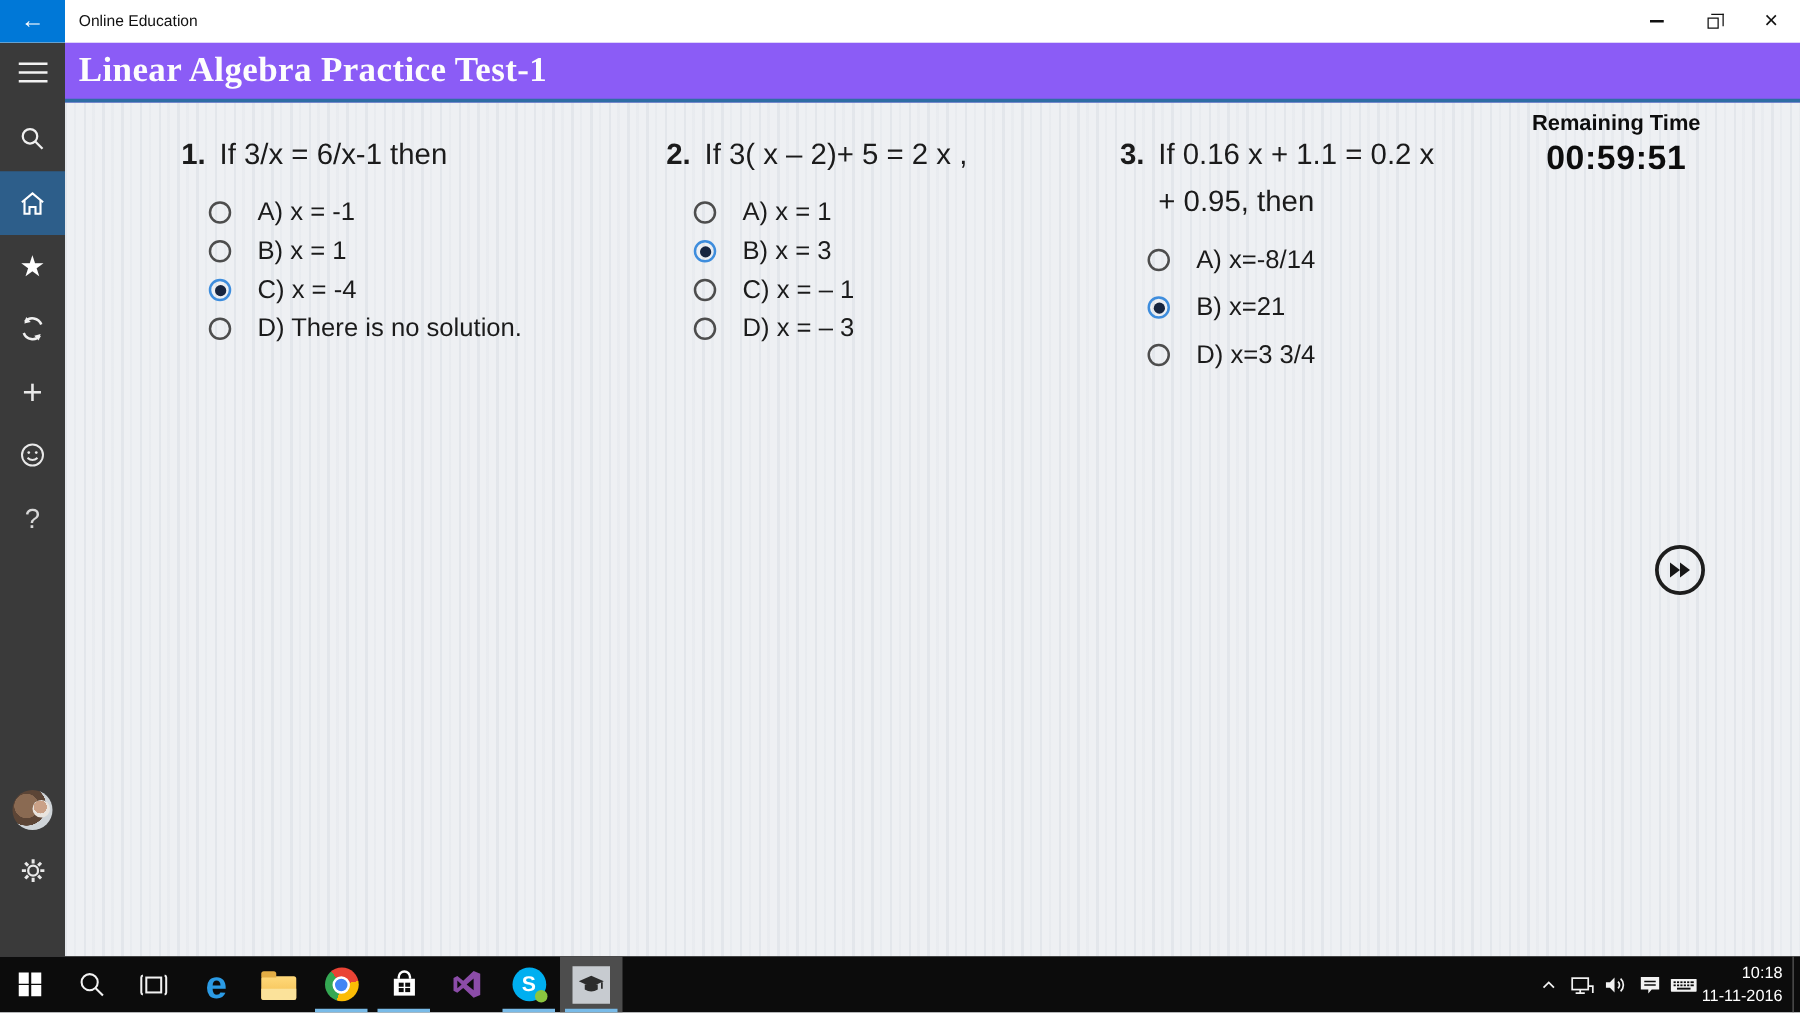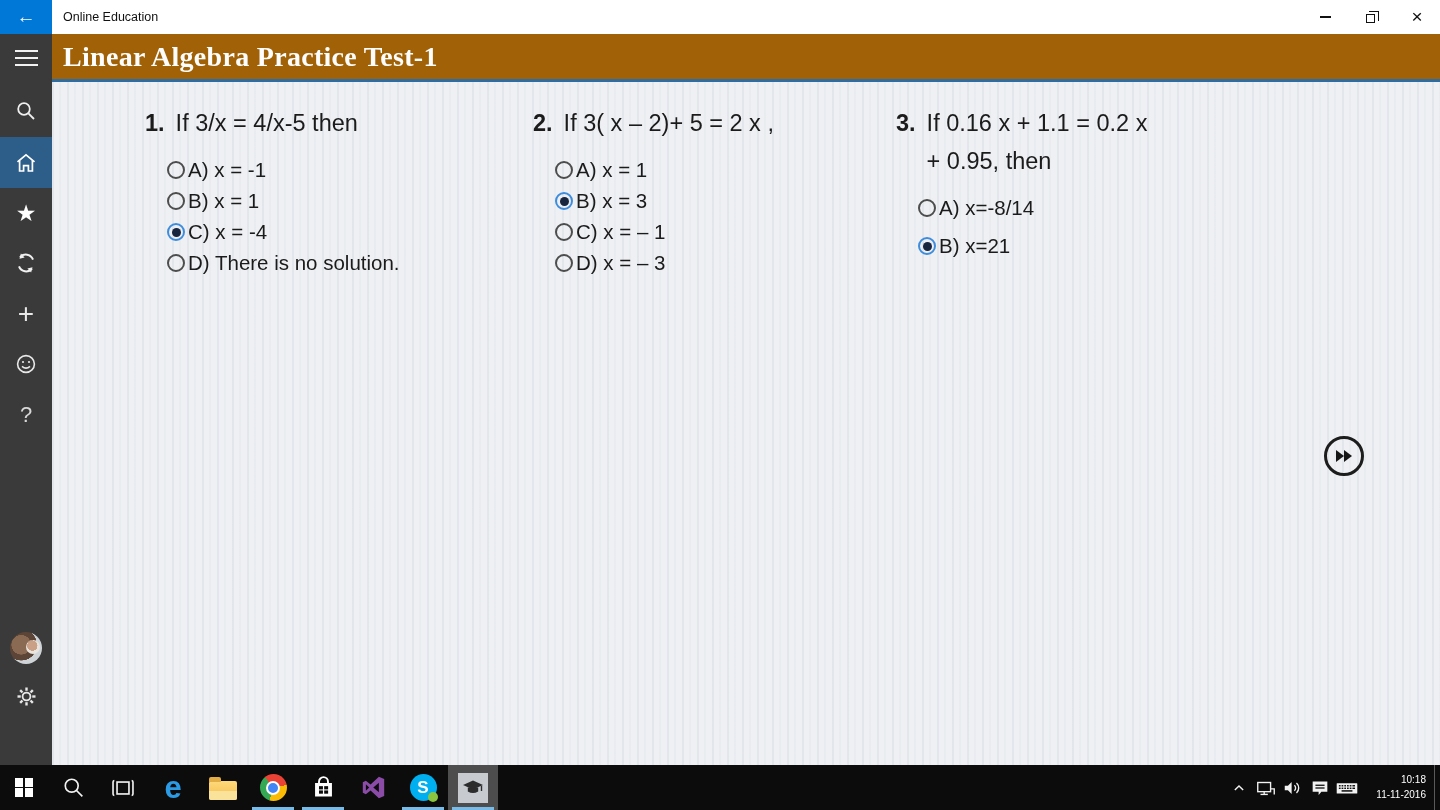--- a/index.html
+++ b/index.html
@@ -10,21 +10,21 @@
   .titlebar { position:absolute; left:0; top:0; width:1440px; height:34px; background:#ffffff; display:flex; align-items:stretch; z-index:30; }
   .back-btn { width:52px; height:34px; background:#0078d7; color:#fff; font-size:19px; display:flex; align-items:center; justify-content:center; cursor:default; }
   .app-title { font-size:12.5px; color:#111; display:flex; align-items:center; padding-left:11px; font-weight:400; }
   .win-controls { margin-left:auto; display:flex; }
   .win-btn { width:46px; height:34px; display:flex; align-items:center; justify-content:center; color:#111; font-size:15px; }
   .min-glyph { display:block; width:11px; height:1.5px; background:#111; }
   .restore-glyph { position:relative; width:9px; height:9px; border:1.1px solid #111; background:#fff; margin-top:3px; margin-left:-2px; }
   .restore-glyph::before { content:""; position:absolute; left:2px; top:-4.5px; width:9px; height:9px; border:1.1px solid #111; border-left-width:0; border-bottom-width:0; }
 
   
-  .header { position:absolute; left:52px; top:34px; width:1388px; height:48px; background:#a16207; border-bottom:3px solid #2e6da4; z-index:20; }
+  .header { position:absolute; left:52px; top:34px; width:1388px; height:48px; background:#8b5cf6; border-bottom:3px solid #2e6da4; z-index:20; }
   .header .page-title { font-family:"Liberation Serif", serif; font-weight:bold; color:#fdfdfd; font-size:28px; line-height:45px; padding-left:11px; letter-spacing:.3px; }
 
   
   .sidebar { position:absolute; left:0; top:34px; width:52px; height:731px; background:#3a3a3a; z-index:25; }
   .side-item { position:absolute; left:0; width:52px; height:50px; display:flex; align-items:center; justify-content:center; color:#eaeaea; }
   .side-item.active { background:#2d5e8a; }
   .hamburger { top:0; height:48px; flex-direction:column; gap:4.5px; }
   .hamburger i { display:block; width:23px; height:2.2px; background:#f2f2f2; }
   .glyph-star { font-size:23px; color:#fff; }
   .glyph-plus { font-size:28px; font-weight:300; color:#e8e8e8; line-height:1; }
@@ -36,21 +36,21 @@
 
   
   .content { position:absolute; left:52px; top:82px; width:1388px; height:683px;
              background-color:#eef0f3;
              background-image:repeating-linear-gradient(90deg, rgba(198,205,214,.28) 0 2px, rgba(255,255,255,0) 2px 7px, rgba(214,219,226,.22) 7px 9px, rgba(255,255,255,0) 9px 15px); }
   .question { position:absolute; top:22px; color:#1b1b1b; }
   .q-head { display:flex; gap:11px; font-size:23.5px; line-height:38px; }
   .q-num { font-weight:bold; }
   .q-lines span { display:block; }
   .options { margin-top:17px; margin-left:22px; }
-  .option { display:flex; align-items:center; gap:3px; margin-bottom:9px; height:22px; }
+  .option { display:flex; align-items:center; gap:21px; margin-bottom:9px; height:22px; }
   .q3 .option { margin-bottom:16px; }
   .radio { width:18px; height:18px; border-radius:50%; border:2.2px solid #4d4d4d; flex:0 0 auto; position:relative; background:transparent; }
   .option.selected .radio { border-color:#3e8ddd; }
   .option.selected .radio::after { content:""; position:absolute; left:50%; top:50%; width:9px; height:9px; margin:-4.5px 0 0 -4.5px; border-radius:50%; background:#17253f; }
   .opt-label { font-size:20.5px; }
 
   .timer { position:absolute; right:42px; top:6px; width:210px; text-align:center; color:#0d0d0d; }
   .timer-label { font-size:17.5px; font-weight:bold; }
   .timer-value { font-size:27px; font-weight:bold; letter-spacing:.5px; margin-top:2px; }
 
@@ -69,21 +69,21 @@
   .folder { width:28px; height:19px; background:linear-gradient(#ffd97a,#f3bd4e); border-radius:2px; position:relative; margin-top:5px; }
   .folder::before { content:""; position:absolute; top:-4px; left:0; width:12px; height:5px; background:#e3ad45; border-radius:2px 2px 0 0; }
   .folder::after { content:""; position:absolute; left:0; bottom:0; width:28px; height:9px; background:#fbe29a; border-radius:0 0 2px 2px; }
   .chrome { width:27px; height:27px; border-radius:50%; background:conic-gradient(from -40deg, #ea4335 0 33%, #fbbc05 0 66%, #34a853 0 100%); position:relative; }
   .chrome::after { content:""; position:absolute; inset:6.5px; border-radius:50%; background:#4285f4; border:2.5px solid #fff; }
   .skype { width:27px; height:27px; border-radius:50%; background:#00aff0; color:#fff; font-weight:bold; font-size:17px; display:flex; align-items:center; justify-content:center; position:relative; }
   .skype::after { content:""; position:absolute; right:-1px; bottom:-1px; width:10px; height:10px; border-radius:50%; background:#8bc53f; }
   .edu-tile { width:30px; height:30px; background:#c7cbd0; display:flex; align-items:center; justify-content:center; }
   .tray { margin-left:auto; display:flex; align-items:stretch; }
   .tray-btn { width:27px; display:flex; align-items:center; justify-content:center; }
-  .clock { width:74px; display:flex; flex-direction:column; align-items:flex-end; justify-content:center; color:#fff; font-size:10px; line-height:1.45; padding-right:8px; }
+  .clock { width:74px; display:flex; flex-direction:column; align-items:flex-end; justify-content:center; color:#fff; font-size:13px; line-height:1.45; padding-right:8px; }
   .show-desktop { width:6px; border-left:1px solid #5a5a5a; }
   svg { display:block; }
 </style>
 </head>
 <body>
 
 <div class="titlebar">
   <div class="back-btn">
     <span>←</span>
   </div>
@@ -174,21 +174,21 @@
       </svg>
   </div>
 </div>
 
 <div class="content">
 
   <div class="question" style="left:93px; width:370px;">
     <div class="q-head">
       <span class="q-num">1.</span>
       <span class="q-lines">
-          <span>If 3/x = 4/x-5 then</span>
+          <span>If 3/x = 6/x-1 then</span>
         </span>
     </div>
     <div class="options">
       <div class="option">
           <span class="radio"></span>
           <span class="opt-label">A) x = -1</span>
         </div>
       <div class="option">
           <span class="radio"></span>
           <span class="opt-label">B) x = 1</span>
@@ -241,23 +241,31 @@
     </div>
     <div class="options">
       <div class="option">
           <span class="radio"></span>
           <span class="opt-label">A) x=-8/14</span>
         </div>
       <div class="option selected">
           <span class="radio"></span>
           <span class="opt-label">B) x=21</span>
         </div>
-    </div>
-  </div>
-
+      <div class="option">
+          <span class="radio"></span>
+          <span class="opt-label">D) x=3 3/4</span>
+        </div>
+    </div>
+  </div>
+
+  <div class="timer">
+    <div class="timer-label">Remaining Time</div>
+    <div class="timer-value">00:59:51</div>
+  </div>
 
   <div class="ff-btn">
     <svg width="20" height="16" viewBox="0 0 20 16">
         <polygon points="2,2 10,8 2,14" fill="#161616"></polygon>
         <polygon points="10,2 18,8 10,14" fill="#161616"></polygon>
       </svg>
   </div>
 </div>
 
 <div class="taskbar">

